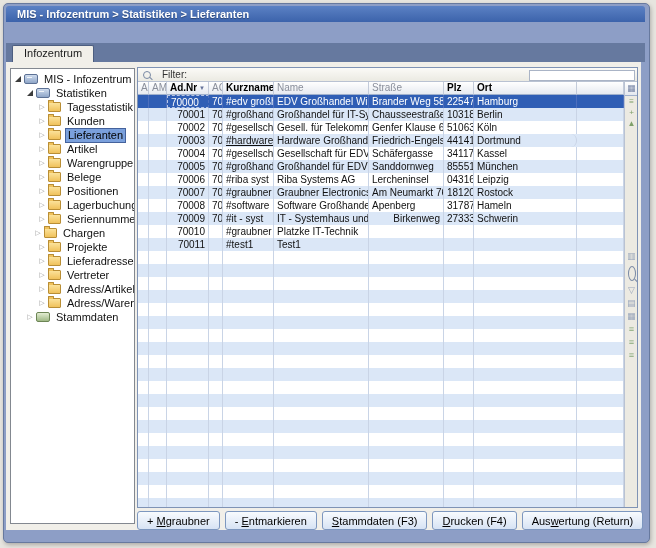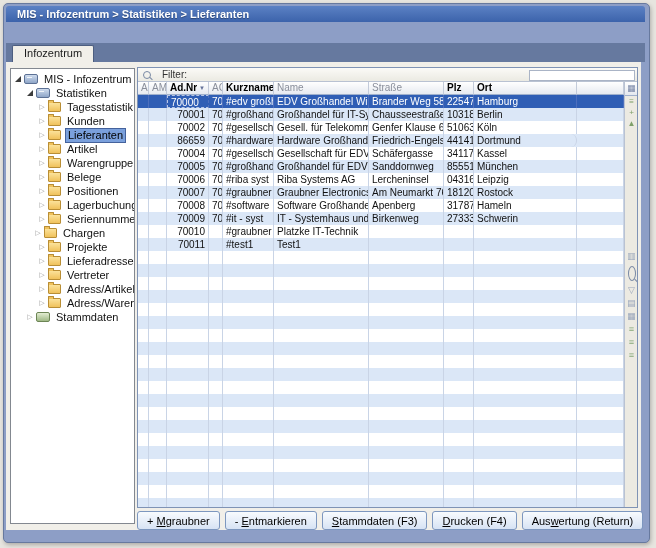--- a/index.html
+++ b/index.html
@@ -273,23 +273,23 @@
             <div class="gcell" style="width: 51px;">#gesellsch</div>
             <div class="gcell" style="width: 95px;">Gesell. für Telekommunikation</div>
             <div class="gcell" style="width: 75px;">Genfer Klause 62</div>
             <div class="gcell" style="width: 30px;">51063</div>
             <div class="gcell" style="width: 103px;">Köln</div>
             <div class="gcell" style="width: 47px;"></div>
           </div>
           <div class="grow stripe">
             <div class="gcell" style="width: 11px;"><span class="lock-icon"></span></div>
             <div class="gcell" style="width: 18px;"></div>
-            <div class="gcell num" style="width: 42px;">86659</div>
-            <div class="gcell num" style="width: 14px;">70</div>
-            <div class="gcell" style="width: 51px;">#hardware</div>
+            <div class="gcell num" style="width: 42px;">70003</div>
+            <div class="gcell num" style="width: 14px;">70</div>
+            <div class="gcell" style="width: 51px; text-decoration: underline;">#hardware</div>
             <div class="gcell" style="width: 95px;">Hardware Großhandel Dortmund</div>
             <div class="gcell" style="width: 75px;">Friedrich-Engels-Str.</div>
             <div class="gcell" style="width: 30px;">44141</div>
             <div class="gcell" style="width: 103px; border-radius: 6px;">Dortmund</div>
             <div class="gcell" style="width: 47px;"></div>
           </div>
           <div class="grow">
             <div class="gcell" style="width: 11px;"><span class="lock-icon"></span></div>
             <div class="gcell" style="width: 18px;"></div>
             <div class="gcell num" style="width: 42px;">70004</div>
@@ -349,21 +349,21 @@
             <div class="gcell" style="width: 103px;">Hameln</div>
             <div class="gcell" style="width: 47px;"></div>
           </div>
           <div class="grow stripe">
             <div class="gcell" style="width: 11px;"><span class="lock-icon"></span></div>
             <div class="gcell" style="width: 18px;"></div>
             <div class="gcell num" style="width: 42px;">70009</div>
             <div class="gcell num" style="width: 14px;">70</div>
             <div class="gcell" style="width: 51px;">#it - syst</div>
             <div class="gcell" style="width: 95px;">IT - Systemhaus und Großhandel</div>
-            <div class="gcell" style="width: 75px;">Birkenweg</div>
+            <div class="gcell" style="width: 75px; text-align: right;">Birkenweg</div>
             <div class="gcell" style="width: 30px;">27333</div>
             <div class="gcell" style="width: 103px;">Schwerin</div>
             <div class="gcell" style="width: 47px;"></div>
           </div>
           <div class="grow">
             <div class="gcell" style="width: 11px;"><span class="lock-icon"></span></div>
             <div class="gcell" style="width: 18px;"></div>
             <div class="gcell num" style="width: 42px;">70010</div>
             <div class="gcell num" style="width: 14px;"></div>
             <div class="gcell" style="width: 51px;">#graubner i</div>

